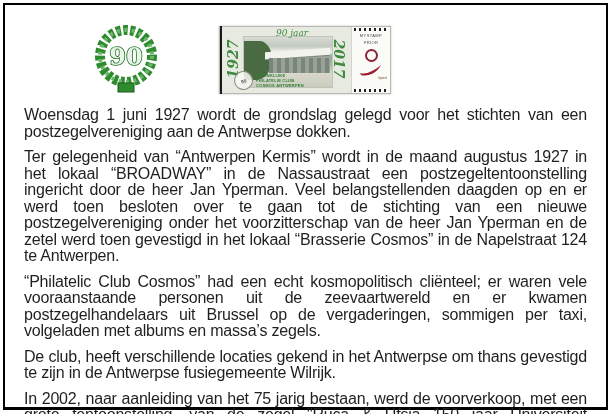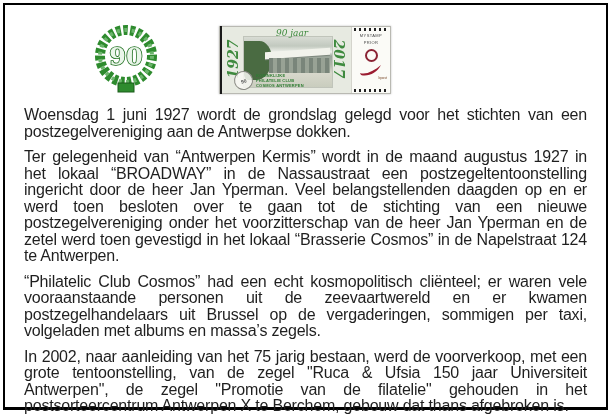--- a/index.html
+++ b/index.html
@@ -90,16 +90,17 @@
       </svg>
       <div class="brand">bpost</div>
       <div class="perf bottom"></div>
     </div>
   </div>
 
   <div class="content">
     <p>Woensdag 1 juni 1927 wordt de grondslag gelegd voor het stichten van een postzegelvereniging aan de Antwerpse dokken.</p>
     <p>Ter gelegenheid van “Antwerpen Kermis” wordt in de maand augustus 1927 in het lokaal “BROADWAY” in de Nassaustraat een postzegeltentoonstelling ingericht door de heer Jan Yperman. Veel belangstellenden daagden op en er werd toen besloten over te gaan tot de stichting van een nieuwe postzegelvereniging onder het voorzitterschap van de heer Jan Yperman en de zetel werd toen gevestigd in het lokaal “Brasserie Cosmos” in de Napelstraat 124 te Antwerpen.</p>
     <p>“Philatelic Club Cosmos” had een echt kosmopolitisch cliënteel; er waren vele vooraanstaande personen uit de zeevaartwereld en er kwamen postzegelhandelaars uit Brussel op de vergaderingen, sommigen per taxi, volgeladen met albums en massa’s zegels.</p>
+    <p>De club, heeft verschillende locaties gekend in het Antwerpse om thans gevestigd te zijn in de Antwerpse fusiegemeente Wilrijk.</p>
     <p>In 2002, naar aanleiding van het 75 jarig bestaan, werd de voorverkoop, met een grote tentoonstelling, van de zegel "Ruca &amp; Ufsia 150 jaar Universiteit Antwerpen", de zegel "Promotie van de filatelie" gehouden in het postsorteercentrum Antwerpen X te Berchem, gebouw dat thans afgebroken is.</p>
   </div>
 
 </div>
 
 </body></html>

